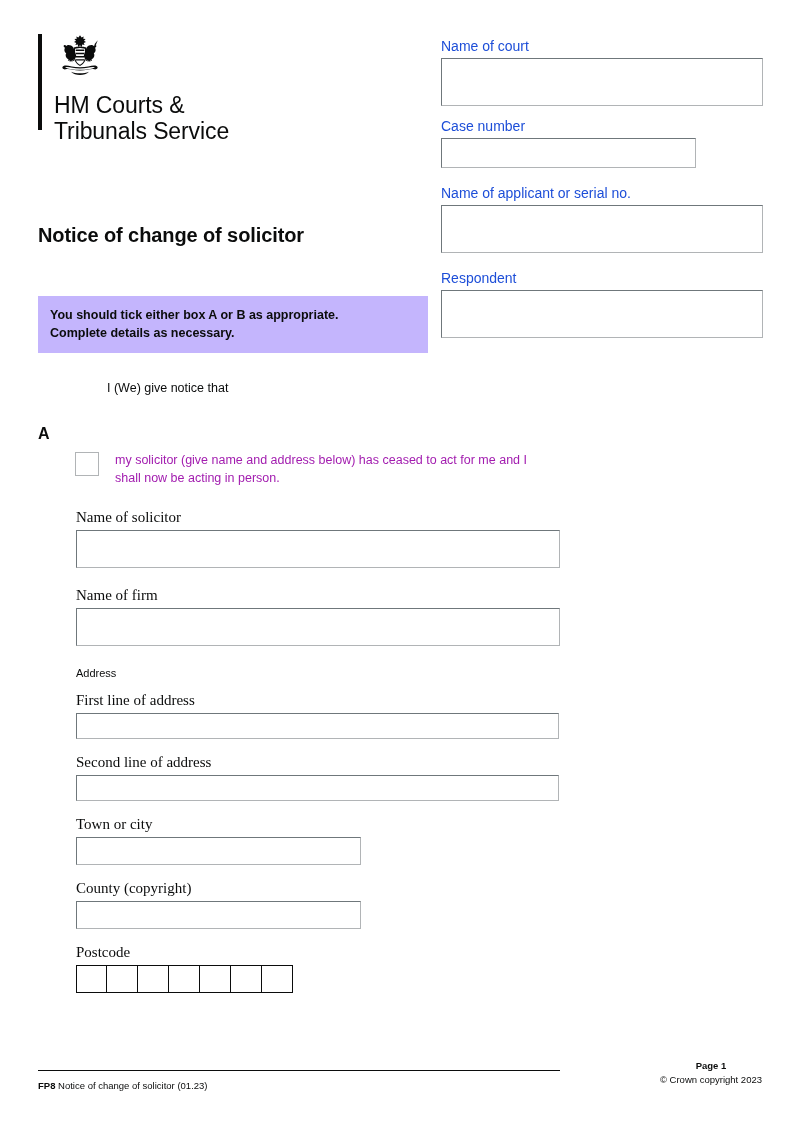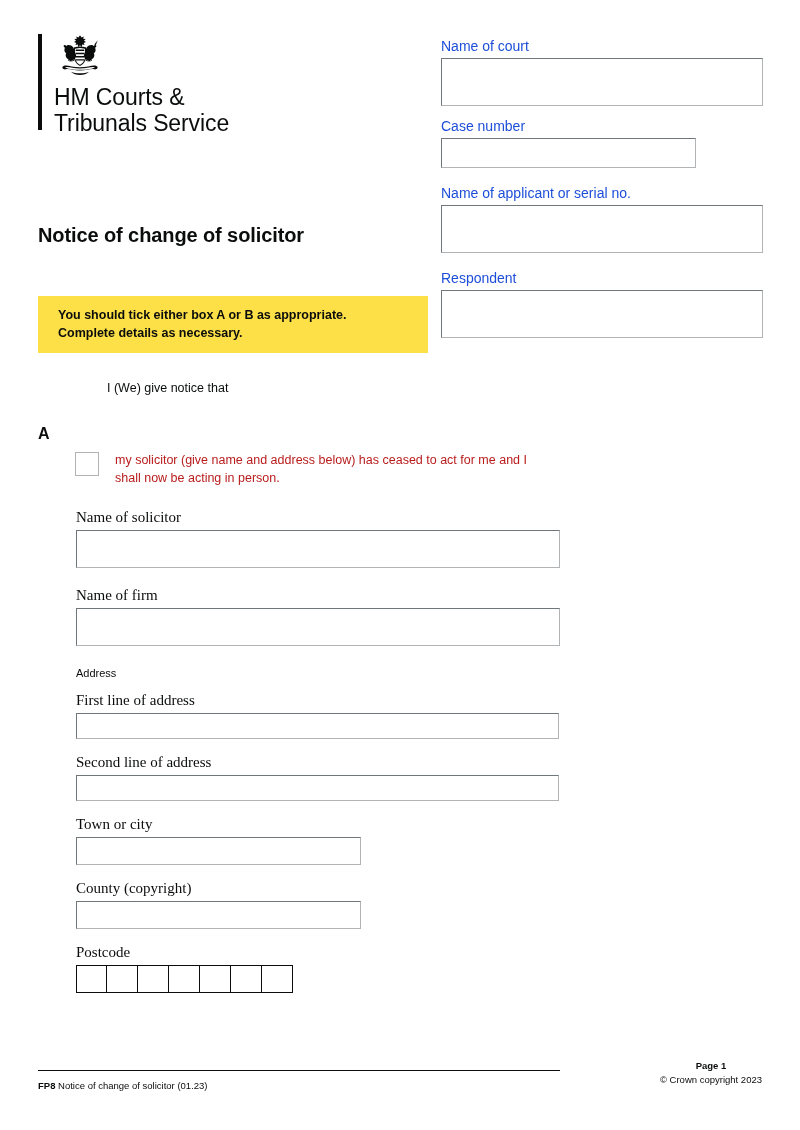--- a/index.html
+++ b/index.html
@@ -44,21 +44,21 @@
   .crest {
     width: 52px;
     height: 46px;
     display: block;
   }
   .masthead-title {
     font-size: 23px;
     line-height: 26px;
     font-weight: 400;
     letter-spacing: -0.1px;
-    margin-top: 4px;
+    margin-top: 12px;
     color: #0b0c0c;
     white-space: pre-line;
   }
 
   
   .form-title {
     position: absolute;
     left: 38px;
     top: 224px;
     font-size: 20px;
@@ -67,23 +67,23 @@
     color: #0b0c0c;
   }
 
   
   .notice-panel {
     position: absolute;
     left: 38px;
     top: 296px;
     width: 390px;
     height: 57px;
-    background: #fde047;
+    background: #c4b5fd;
     box-sizing: border-box;
-    padding: 10px 14px 10px 20px;
+    padding: 10px 14px 10px 12px;
   }
   .notice-line {
     font-size: 12.5px;
     line-height: 18px;
     font-weight: 700;
     color: #0b0c0c;
   }
 
   
   .case-block {
@@ -141,21 +141,21 @@
     border: 1px solid #b1b4b6;
     background: #ffffff;
     box-sizing: border-box;
     flex: none;
     margin-top: 1px;
   }
   .option-text {
     margin-left: 16px;
     font-size: 12.5px;
     line-height: 18px;
-    color: #b91c1c;
+    color: #a21caf;
   }
 
   
   .detail-block {
     position: absolute;
     left: 76px;
     top: 509px;
     width: 500px;
   }
   .field-label {

